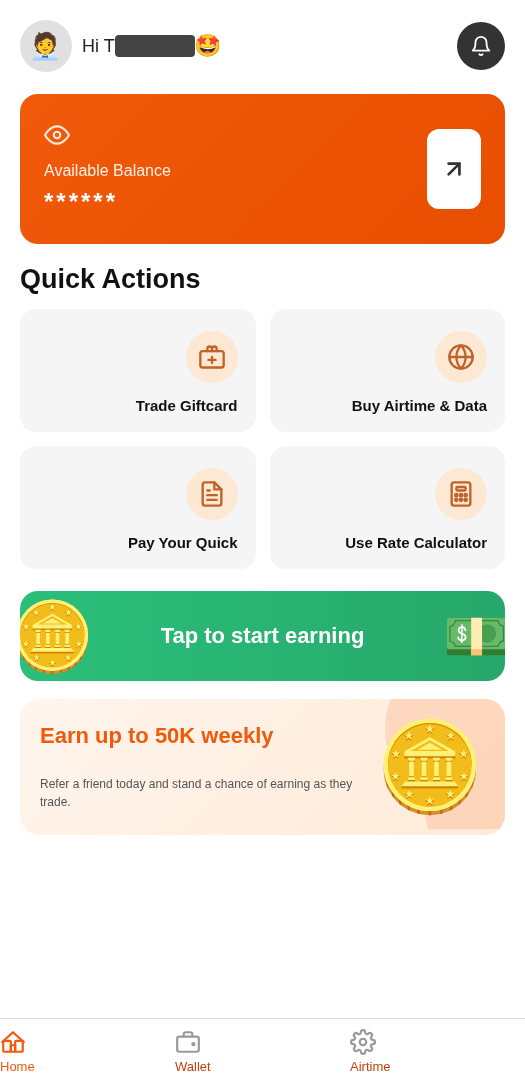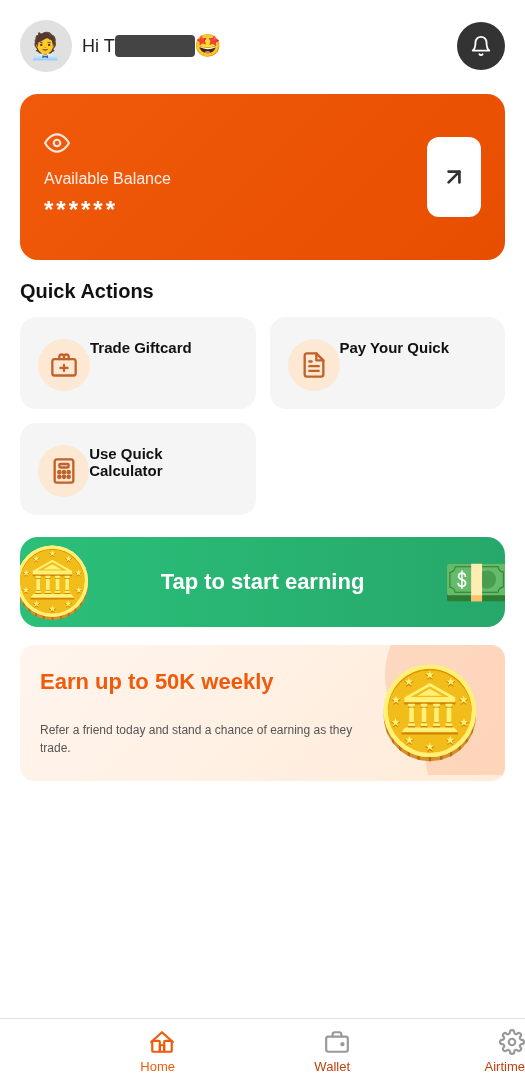--- a/index.html
+++ b/index.html
@@ -67,21 +67,21 @@
       font-size: 22px;
       border: none;
       cursor: pointer;
     }
 
     
     .balance-card {
       margin: 12px 20px 20px 20px;
       background: linear-gradient(135deg, #f05a0a 0%, #e84e00 100%);
       border-radius: 18px;
-      padding: 36px 24px;
+      padding: 28px 24px;
       display: flex;
       align-items: center;
       justify-content: space-between;
       position: relative;
       overflow: hidden;
       min-height: 120px;
     }
     .balance-left {
       display: flex;
       flex-direction: column;
@@ -112,40 +112,42 @@
       align-items: center;
       justify-content: center;
       cursor: pointer;
       font-size: 24px;
       color: #333;
       flex-shrink: 0;
     }
 
     
     .section-title {
-      font-size: 20px;
+      font-size: 27px;
       font-weight: 700;
       color: #111;
       margin: 0 20px 14px 20px;
     }
     .quick-actions-grid {
       display: grid;
       grid-template-columns: 1fr 1fr;
       gap: 14px;
       margin: 0 20px 22px 20px;
     }
     .action-card {
       background: #f5f5f5;
       border-radius: 16px;
       padding: 22px 18px 18px 18px;
       display: flex;
-      flex-direction: row;
+      flex-direction: column;
+      gap: 14px;
       cursor: pointer;
       border: none;
       text-align: left;
+      align-items: flex-end;
     }
     .action-icon-wrap {
       width: 52px;
       height: 52px;
       border-radius: 50%;
       background: #fde8d4;
       display: flex;
       align-items: center;
       justify-content: center;
       font-size: 26px;
@@ -175,21 +177,21 @@
       text-align: center;
       color: #fff;
       font-size: 22px;
       font-weight: 700;
     }
 
     
     .refer-banner {
       margin: 0 20px 20px 20px;
       background: linear-gradient(135deg, #fff5ee 0%, #ffebd8 100%);
-      border-radius: 14px;
+      border-radius: 20px;
       padding: 24px 20px;
       display: flex;
       align-items: center;
       justify-content: space-between;
       cursor: pointer;
       position: relative;
       overflow: hidden;
       min-height: 130px;
     }
     .refer-text-block {
@@ -219,21 +221,21 @@
       border-top: 1px solid #e0e0e0;
       display: flex;
       align-items: center;
       justify-content: space-around;
       padding: 10px 0 6px 0;
       z-index: 100;
     }
     .nav-item {
       display: flex;
       flex-direction: column;
-      align-items: flex-end;
+      align-items: flex-start;
       gap: 0;
       cursor: pointer;
       flex: 1;
       border: none;
       background: transparent;
     }
     .nav-icon {
       font-size: 26px;
       line-height: 1;
     }
@@ -314,20 +316,30 @@
           <rect x="2" y="7" width="20" height="14" rx="2"></rect>
           <path d="M16 7V5a2 2 0 0 0-4 0v2"></path>
           <path d="M8 7V5a2 2 0 0 1 4 0"></path>
           <line x1="12" y1="12" x2="12" y2="17"></line>
           <line x1="9" y1="14.5" x2="15" y2="14.5"></line>
         </svg>
       </div>
       <span class="action-label">Trade Giftcard</span>
     </button>
 
+    <button class="action-card">
+      <div class="action-icon-wrap">
+        <svg width="28" height="28" viewBox="0 0 24 24" fill="none" stroke="#c0622a" stroke-width="2" stroke-linecap="round" stroke-linejoin="round">
+          <circle cx="12" cy="12" r="10"></circle>
+          <line x1="2" y1="12" x2="22" y2="12"></line>
+          <path d="M12 2a15.3 15.3 0 0 1 4 10 15.3 15.3 0 0 1-4 10 15.3 15.3 0 0 1-4-10 15.3 15.3 0 0 1 4-10z"></path>
+        </svg>
+      </div>
+      <span class="action-label">Buy Airtime &amp; Data</span>
+    </button>
 
     <button class="action-card">
       <div class="action-icon-wrap">
         <svg width="28" height="28" viewBox="0 0 24 24" fill="none" stroke="#c0622a" stroke-width="2" stroke-linecap="round" stroke-linejoin="round">
           <path d="M14 2H6a2 2 0 0 0-2 2v16a2 2 0 0 0 2 2h12a2 2 0 0 0 2-2V8z"></path>
           <polyline points="14 2 14 8 20 8"></polyline>
           <line x1="16" y1="13" x2="8" y2="13"></line>
           <line x1="16" y1="17" x2="8" y2="17"></line>
           <polyline points="10 9 9 9 8 9"></polyline>
         </svg>
@@ -347,21 +359,21 @@
           <line x1="12" y1="17" x2="12" y2="17"></line>
           <line x1="16" y1="17" x2="16" y2="17"></line>
           <circle cx="8" cy="13" r="1" fill="#c0622a"></circle>
           <circle cx="12" cy="13" r="1" fill="#c0622a"></circle>
           <circle cx="16" cy="13" r="1" fill="#c0622a"></circle>
           <circle cx="8" cy="17" r="1" fill="#c0622a"></circle>
           <circle cx="12" cy="17" r="1" fill="#c0622a"></circle>
           <circle cx="16" cy="17" r="1" fill="#c0622a"></circle>
         </svg>
       </div>
-      <span class="action-label">Use Quick Calculator</span>
+      <span class="action-label">Use Rate Calculator</span>
     </button>
   </div>
 
   <div class="earn-banner">
     <div style="position:absolute;left:-10px;top:50%;transform:translateY(-50%);font-size:68px;line-height:1;">🪙</div>
     <span class="earn-text">Tap to start earning</span>
     <div style="position:absolute;right:-6px;top:50%;transform:translateY(-50%);font-size:54px;line-height:1;">💵</div>
   </div>
 
   <div class="refer-banner">

